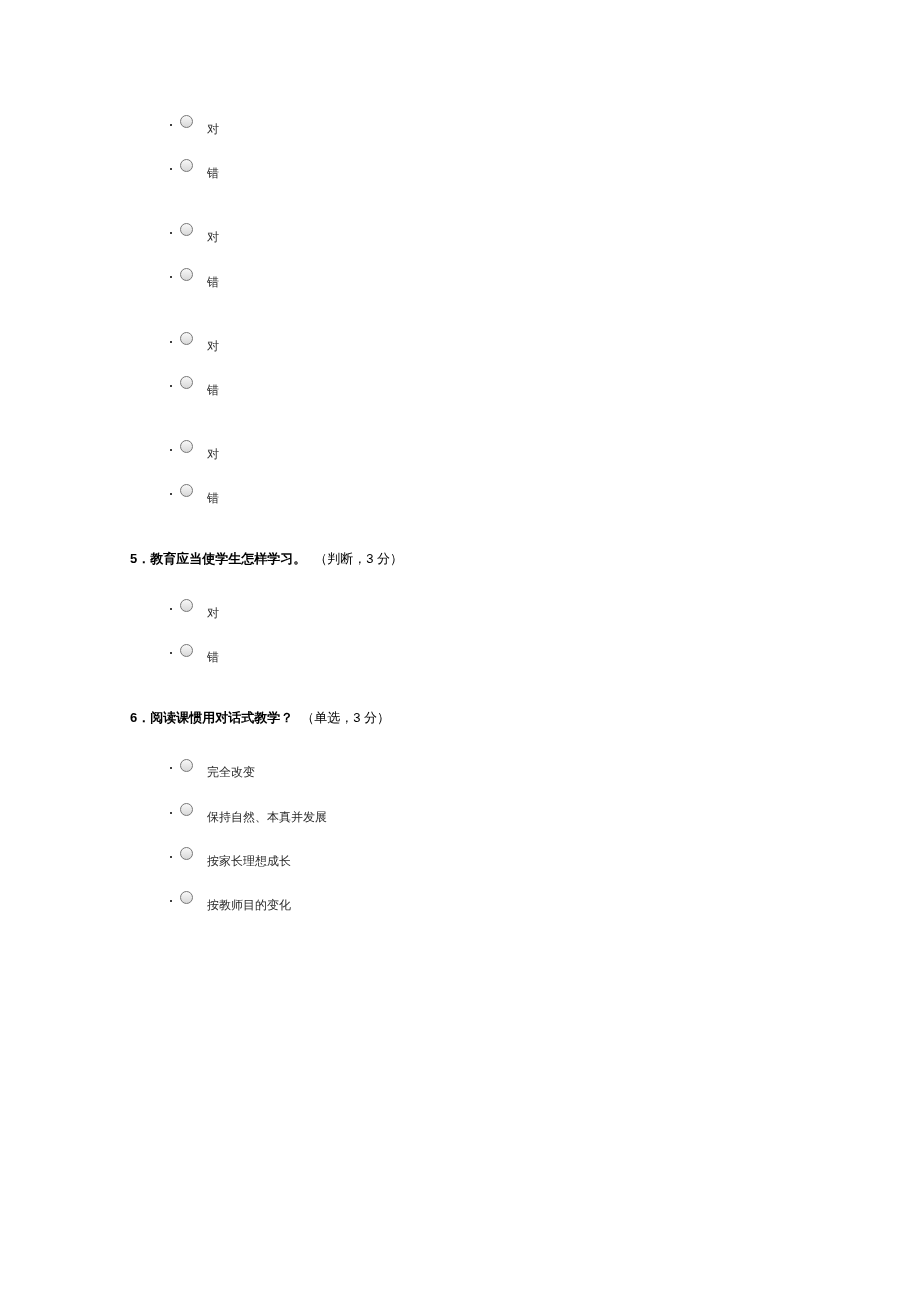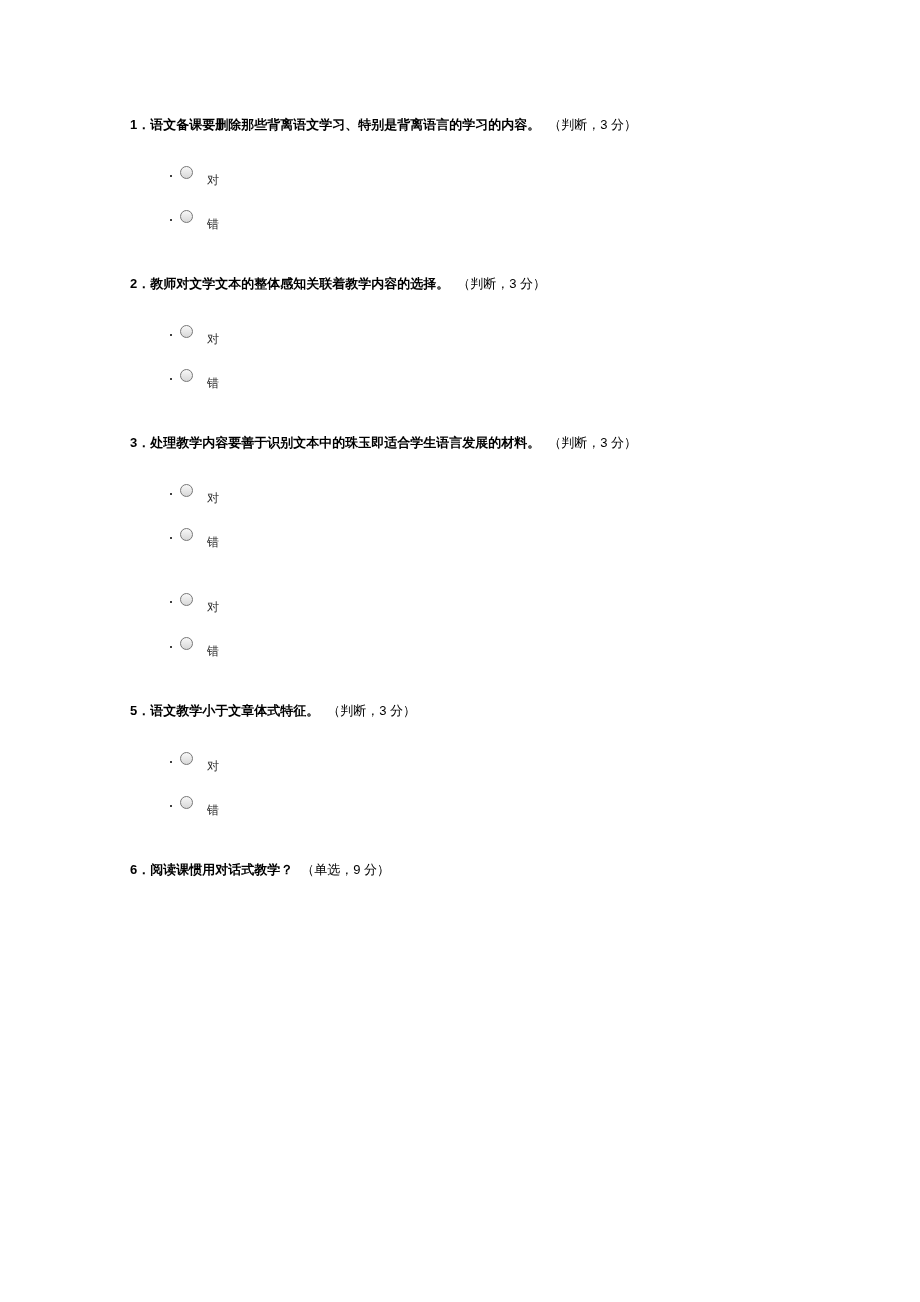--- a/index.html
+++ b/index.html
@@ -65,47 +65,20 @@
       color: #2a2a2a;
       position: relative;
       top: 5px;
     }
   </style>
 </head>
 <body>
 
 <div id="quiz-container">
     <div class="question">
-      <div class="q-title"><span class="q-number">1．</span><span class="q-text">语文备课要删除那些背离语文学习、特别是背离语言的学习的内容。</span><span class="q-meta">（判断，3 分）</span></div>
-      <ul class="options">
-        <li><span class="option-inner">
-            <span class="radio-circle"></span>
-            <span class="option-label">对</span>
-          </span></li>
-        <li><span class="option-inner">
-            <span class="radio-circle"></span>
-            <span class="option-label">错</span>
-          </span></li>
-      </ul>
-    </div>
-    <div class="question">
-      <div class="q-title"><span class="q-number">2．</span><span class="q-text">教师对文学文本的整体感知关联着教学内容的选择。</span><span class="q-meta">（判断，3 分）</span></div>
-      <ul class="options">
-        <li><span class="option-inner">
-            <span class="radio-circle"></span>
-            <span class="option-label">对</span>
-          </span></li>
-        <li><span class="option-inner">
-            <span class="radio-circle"></span>
-            <span class="option-label">错</span>
-          </span></li>
-      </ul>
-    </div>
-    <div class="question">
-      <div class="q-title"><span class="q-number">3．</span><span class="q-text">处理教学内容要善于识别文本中的珠玉即适合学生语言发展的材料。</span><span class="q-meta">（判断，3 分）</span></div>
       <ul class="options">
         <li><span class="option-inner">
             <span class="radio-circle"></span>
             <span class="option-label">对</span>
           </span></li>
         <li><span class="option-inner">
             <span class="radio-circle"></span>
             <span class="option-label">错</span>
           </span></li>
       </ul>
@@ -116,28 +89,70 @@
             <span class="radio-circle"></span>
             <span class="option-label">对</span>
           </span></li>
         <li><span class="option-inner">
             <span class="radio-circle"></span>
             <span class="option-label">错</span>
           </span></li>
       </ul>
     </div>
     <div class="question">
-      <div class="q-title"><span class="q-number">5．</span><span class="q-text">语文教学小于文章体式特征。</span><span class="q-meta">（判断，3 分）</span></div>
       <ul class="options">
         <li><span class="option-inner">
             <span class="radio-circle"></span>
             <span class="option-label">对</span>
           </span></li>
         <li><span class="option-inner">
             <span class="radio-circle"></span>
             <span class="option-label">错</span>
           </span></li>
       </ul>
     </div>
     <div class="question">
-      <div class="q-title"><span class="q-number">6．</span><span class="q-text">阅读课惯用对话式教学？</span><span class="q-meta">（单选，9 分）</span></div>
+      <ul class="options">
+        <li><span class="option-inner">
+            <span class="radio-circle"></span>
+            <span class="option-label">对</span>
+          </span></li>
+        <li><span class="option-inner">
+            <span class="radio-circle"></span>
+            <span class="option-label">错</span>
+          </span></li>
+      </ul>
+    </div>
+    <div class="question">
+      <div class="q-title"><span class="q-number">5．</span><span class="q-text">教育应当使学生怎样学习。</span><span class="q-meta">（判断，3 分）</span></div>
+      <ul class="options">
+        <li><span class="option-inner">
+            <span class="radio-circle"></span>
+            <span class="option-label">对</span>
+          </span></li>
+        <li><span class="option-inner">
+            <span class="radio-circle"></span>
+            <span class="option-label">错</span>
+          </span></li>
+      </ul>
+    </div>
+    <div class="question">
+      <div class="q-title"><span class="q-number">6．</span><span class="q-text">阅读课惯用对话式教学？</span><span class="q-meta">（单选，3 分）</span></div>
+      <ul class="options">
+        <li><span class="option-inner">
+            <span class="radio-circle"></span>
+            <span class="option-label">完全改变</span>
+          </span></li>
+        <li><span class="option-inner">
+            <span class="radio-circle"></span>
+            <span class="option-label">保持自然、本真并发展</span>
+          </span></li>
+        <li><span class="option-inner">
+            <span class="radio-circle"></span>
+            <span class="option-label">按家长理想成长</span>
+          </span></li>
+        <li><span class="option-inner">
+            <span class="radio-circle"></span>
+            <span class="option-label">按教师目的变化</span>
+          </span></li>
+      </ul>
     </div>
   </div>
 
 </body></html>

